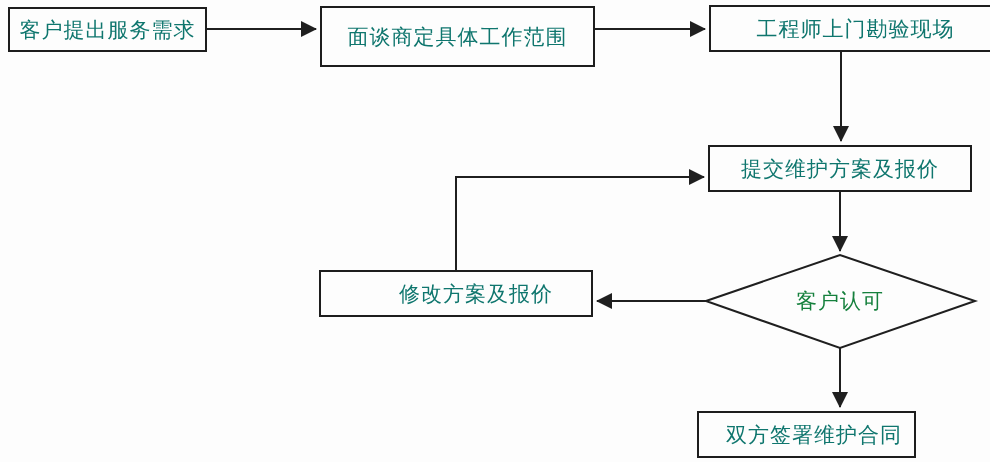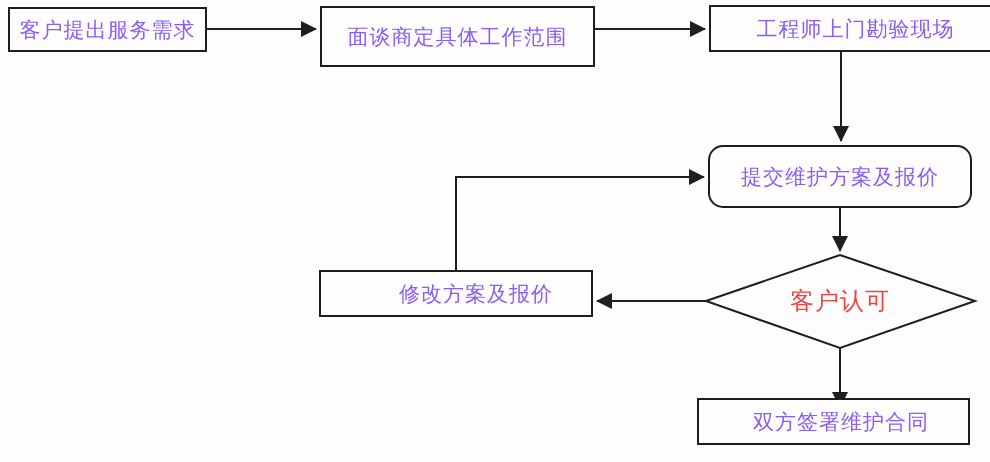--- a/index.html
+++ b/index.html
@@ -15,28 +15,28 @@
   }
   .connectors {
     position: absolute; left: 0; top: 0;
     width: 990px; height: 462px;
   }
   .node {
     position: absolute;
     border: 2px solid #1d1d1d;
     background: #fdfdfd;
     display: flex; align-items: center; justify-content: center;
-    font-size: 21px; color: #8b5cf6;
+    font-size: 21px; color: #0f766e;
     letter-spacing: 1px;
     white-space: nowrap;
   }
   .diamond-label {
     position: absolute;
     display: flex; align-items: center; justify-content: center;
-    font-size: 24px; color: #ef4444;
+    font-size: 21px; color: #15803d;
     letter-spacing: 1px;
     white-space: nowrap;
     background: transparent;
   }
 </style>
 </head>
 <body>
 
 <div class="canvas">
 
@@ -69,29 +69,29 @@
   </div>
 
   <div class="node" style="left:320px; top:6px; width:275px; height:61px;">
     <span>面谈商定具体工作范围</span>
   </div>
 
   <div class="node" style="left:709px; top:5px; width:293px; height:47px;">
     <span>工程师上门勘验现场</span>
   </div>
 
-  <div class="node" style="left:708px; top:145px; width:264px; height:63px;border-radius:15px;">
+  <div class="node" style="left:708px; top:145px; width:264px; height:47px;">
     <span>提交维护方案及报价</span>
   </div>
 
   <div class="node" style="left:319px; top:270px; width:274px; height:47px;padding-left:40px;">
     <span>修改方案及报价</span>
   </div>
 
   <div class="diamond-label" style="left:740px; top:288px; width:200px; height:26px;">
     <span>客户认可</span>
   </div>
 
-  <div class="node" style="left:697px; top:398px; width:273px; height:47px;padding-left:15px;">
+  <div class="node" style="left:697px; top:411px; width:219px; height:47px;padding-left:15px;">
     <span>双方签署维护合同</span>
   </div>
 
 </div>
 
 </body></html>

